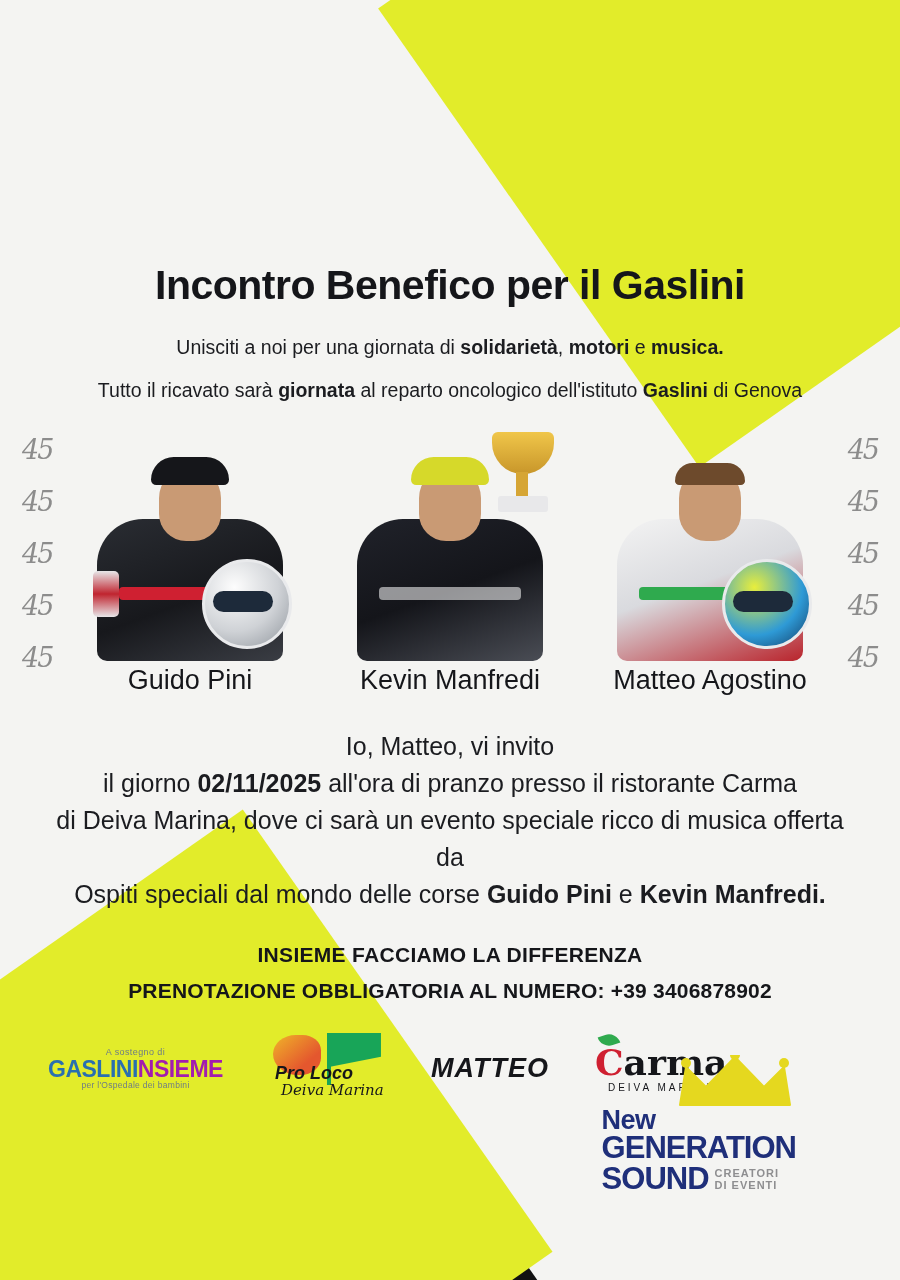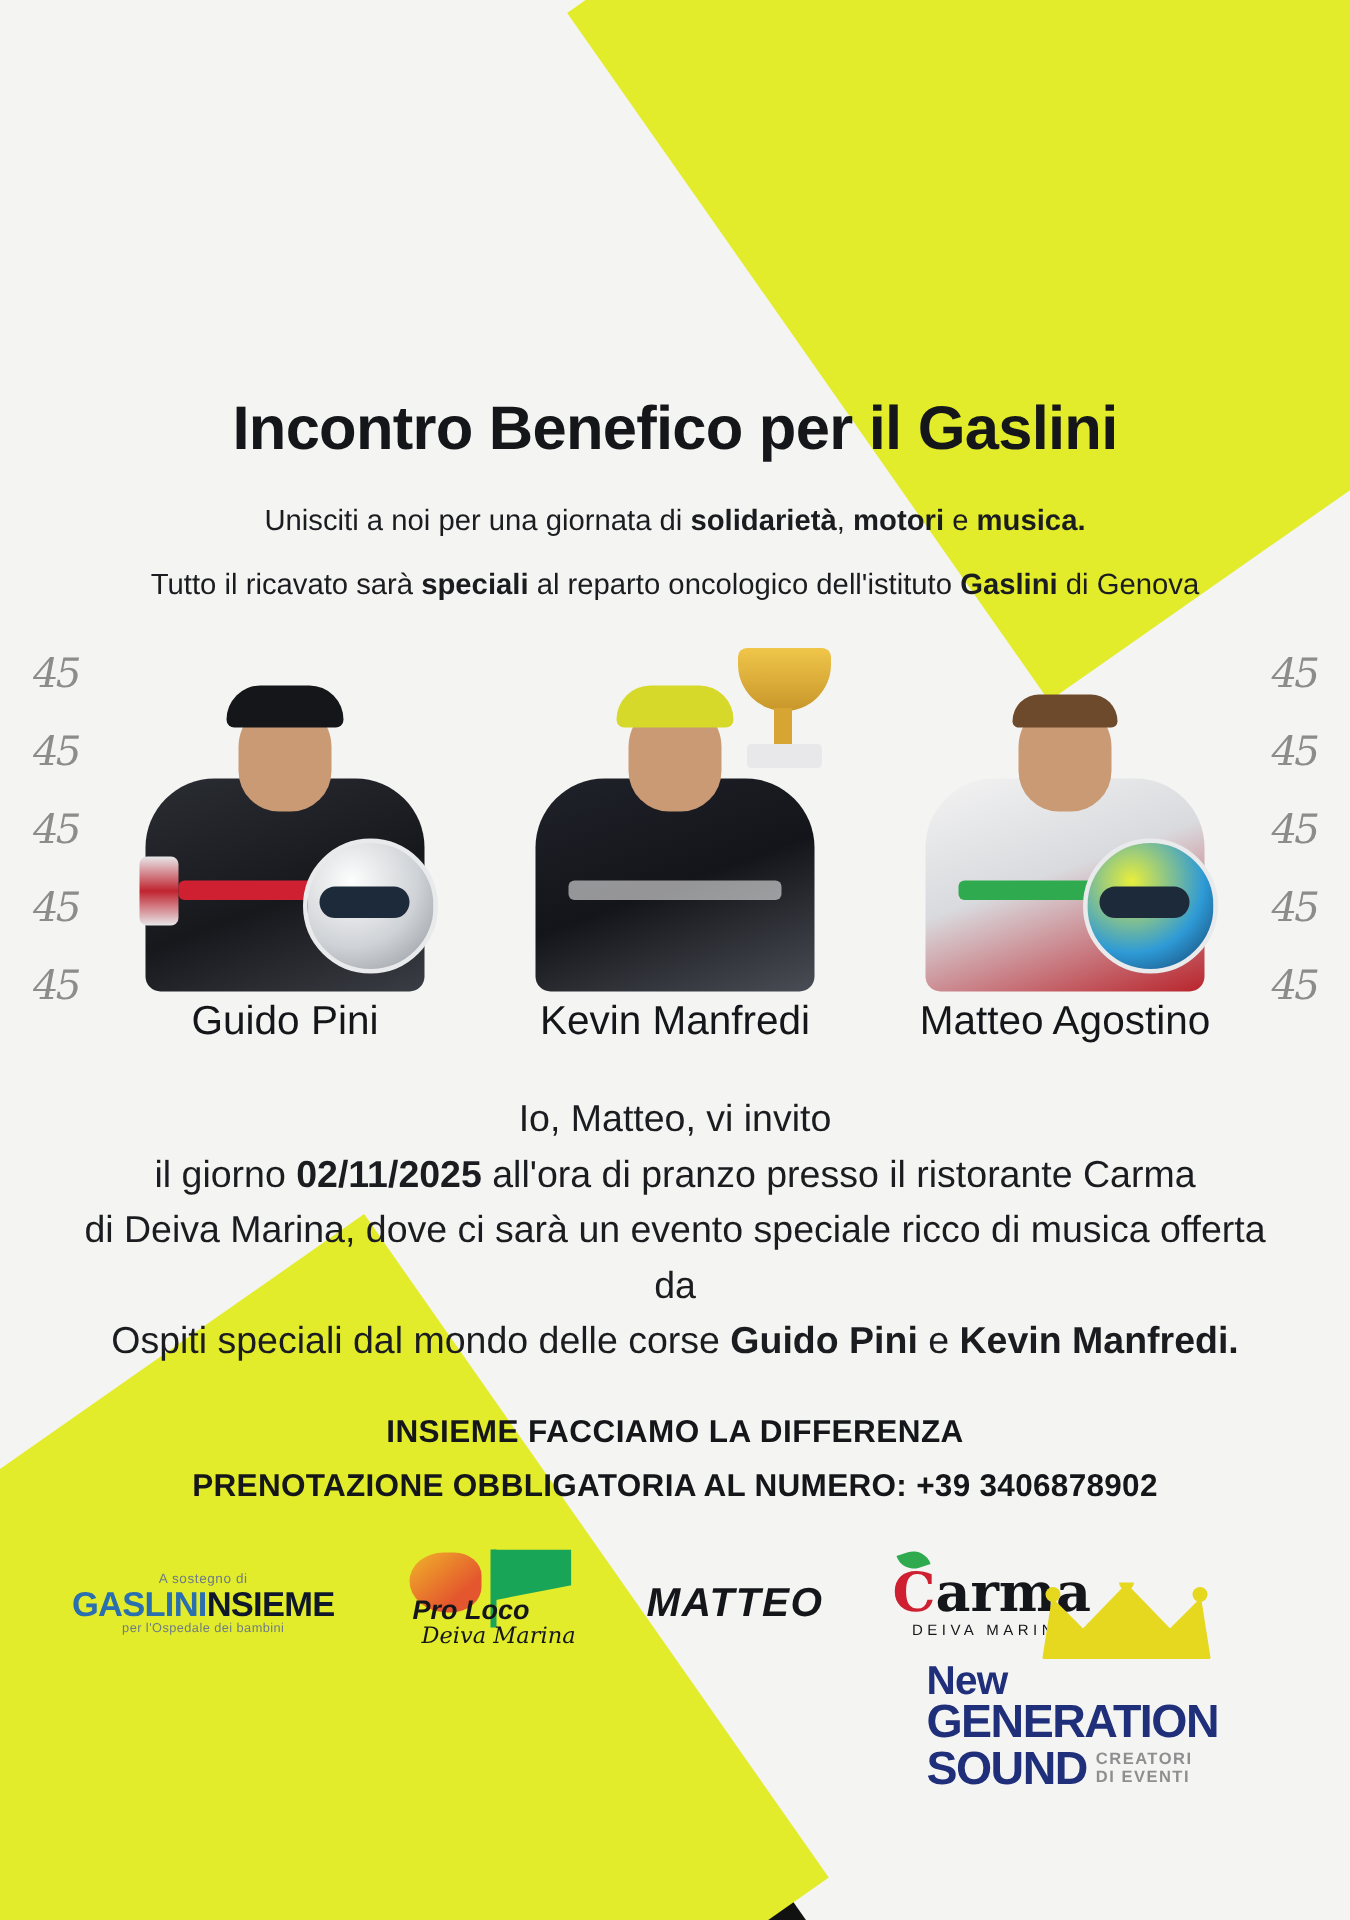--- a/index.html
+++ b/index.html
@@ -304,21 +304,21 @@
     letter-spacing: .4px;
   }
   .logo-gaslini .main {
     font-size: 23px;
     font-weight: bold;
     color: #2a6fb0;
     letter-spacing: -.5px;
   }
   .logo-gaslini .main i {
     font-style: normal;
-    color: #0f172a;
+    color: #a21caf;
   }
   .logo-gaslini .tiny {
     font-size: 8.5px;
     color: #6d7b86;
     letter-spacing: .3px;
   }
 
   .logo-proloco {
     position: relative;
     width: 116px;
@@ -404,21 +404,21 @@
     width: 20px;
     height: 12px;
     background: #2faa4e;
     border-radius: 0 12px 0 12px;
     transform: rotate(-18deg);
   }
 
   
   .ngs {
     position: absolute;
-    right: 88px;
+    right: 104px;
     bottom: 86px;
     z-index: 6;
     text-align: left;
     line-height: .98;
   }
   .ngs .crown {
     position: absolute;
     right: 2px;
     top: -52px;
     width: 118px;
@@ -486,21 +486,21 @@
 
   <div class="content">
 
     <h1 class="headline">Incontro Benefico per il Gaslini</h1>
 
     <p class="sub1">
       <span>Unisciti a noi per una giornata di </span><b>solidarietà</b><span>, </span><b>motori</b><span> e </span><b>musica.</b>
     </p>
 
     <p class="sub2">
-      <span>Tutto il ricavato sarà </span><b>speciali</b><span> al reparto oncologico dell'istituto </span><b>Gaslini</b><span> di Genova</span>
+      <span>Tutto il ricavato sarà </span><b>giornata</b><span> al reparto oncologico dell'istituto </span><b>Gaslini</b><span> di Genova</span>
     </p>
 
     <div class="riders">
 
       <div class="rider">
         <div class="rider-photo">
           <div class="ph-body r1">
             <div class="ph-stripe red"></div>
           </div>
           <div class="ph-head"></div>

